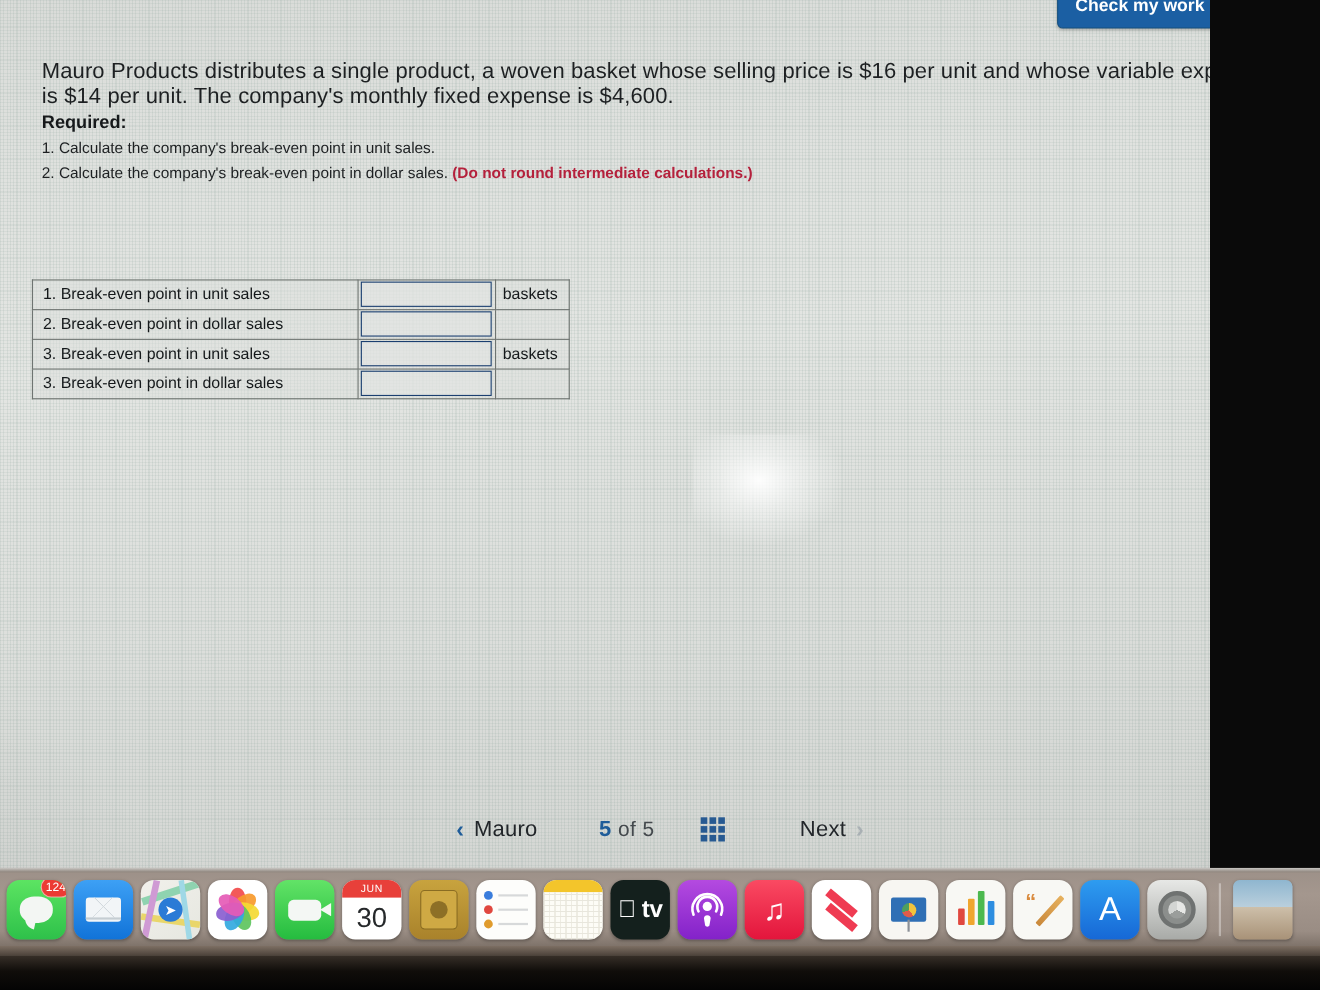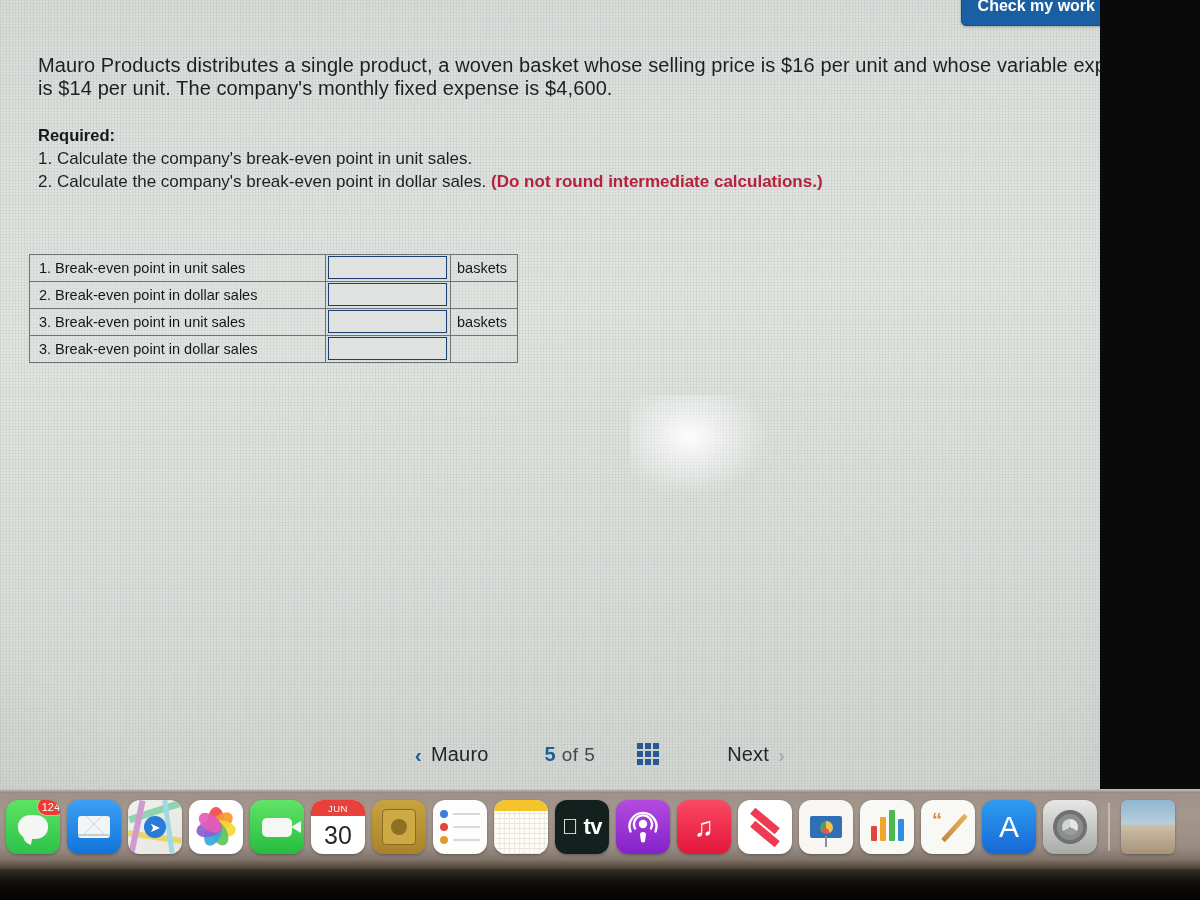--- a/index.html
+++ b/index.html
@@ -72,23 +72,23 @@
     left: 38px; top: 54px;
     width: 1130px;
     z-index: 4;
   }
   .para {
     font-size: 20px;
     line-height: 23px;
     color: #1d2022;
     letter-spacing: .1px;
   }
-  #required-block { margin-top: 24px; }
+  #required-block { }
   .req-head { font-weight: 700; font-size: 16.5px; color: #16191b; line-height: 23px; }
-  .req-line { font-size: 17px; line-height: 23px; color: #1d2022; }
+  .req-line { font-size: 14px; line-height: 23px; color: #1d2022; }
   .redbold { color: #b4213c; font-weight: 700; }
 
   
   #answer-table {
     position: absolute;
     left: 29px; top: 254px;
     border-collapse: collapse;
     z-index: 4;
     background: rgba(222,224,221,.45);
   }

